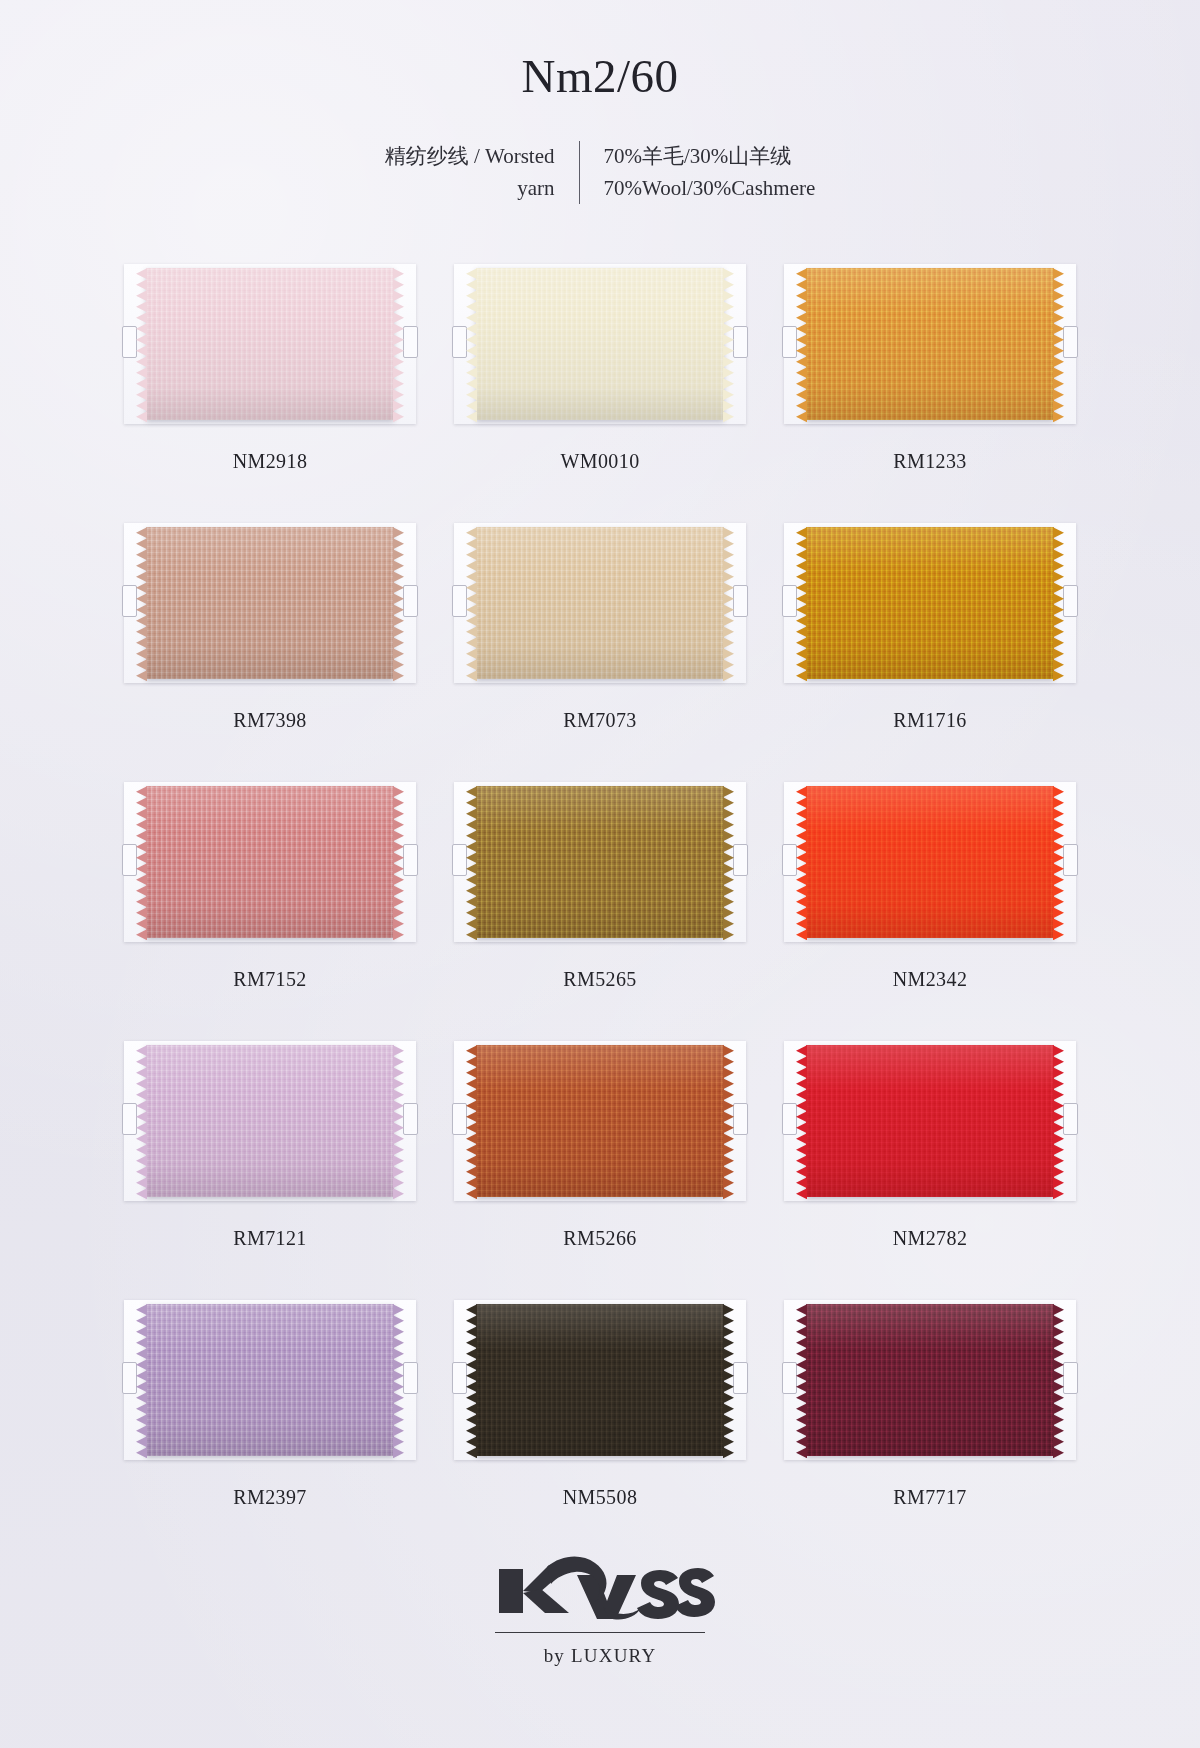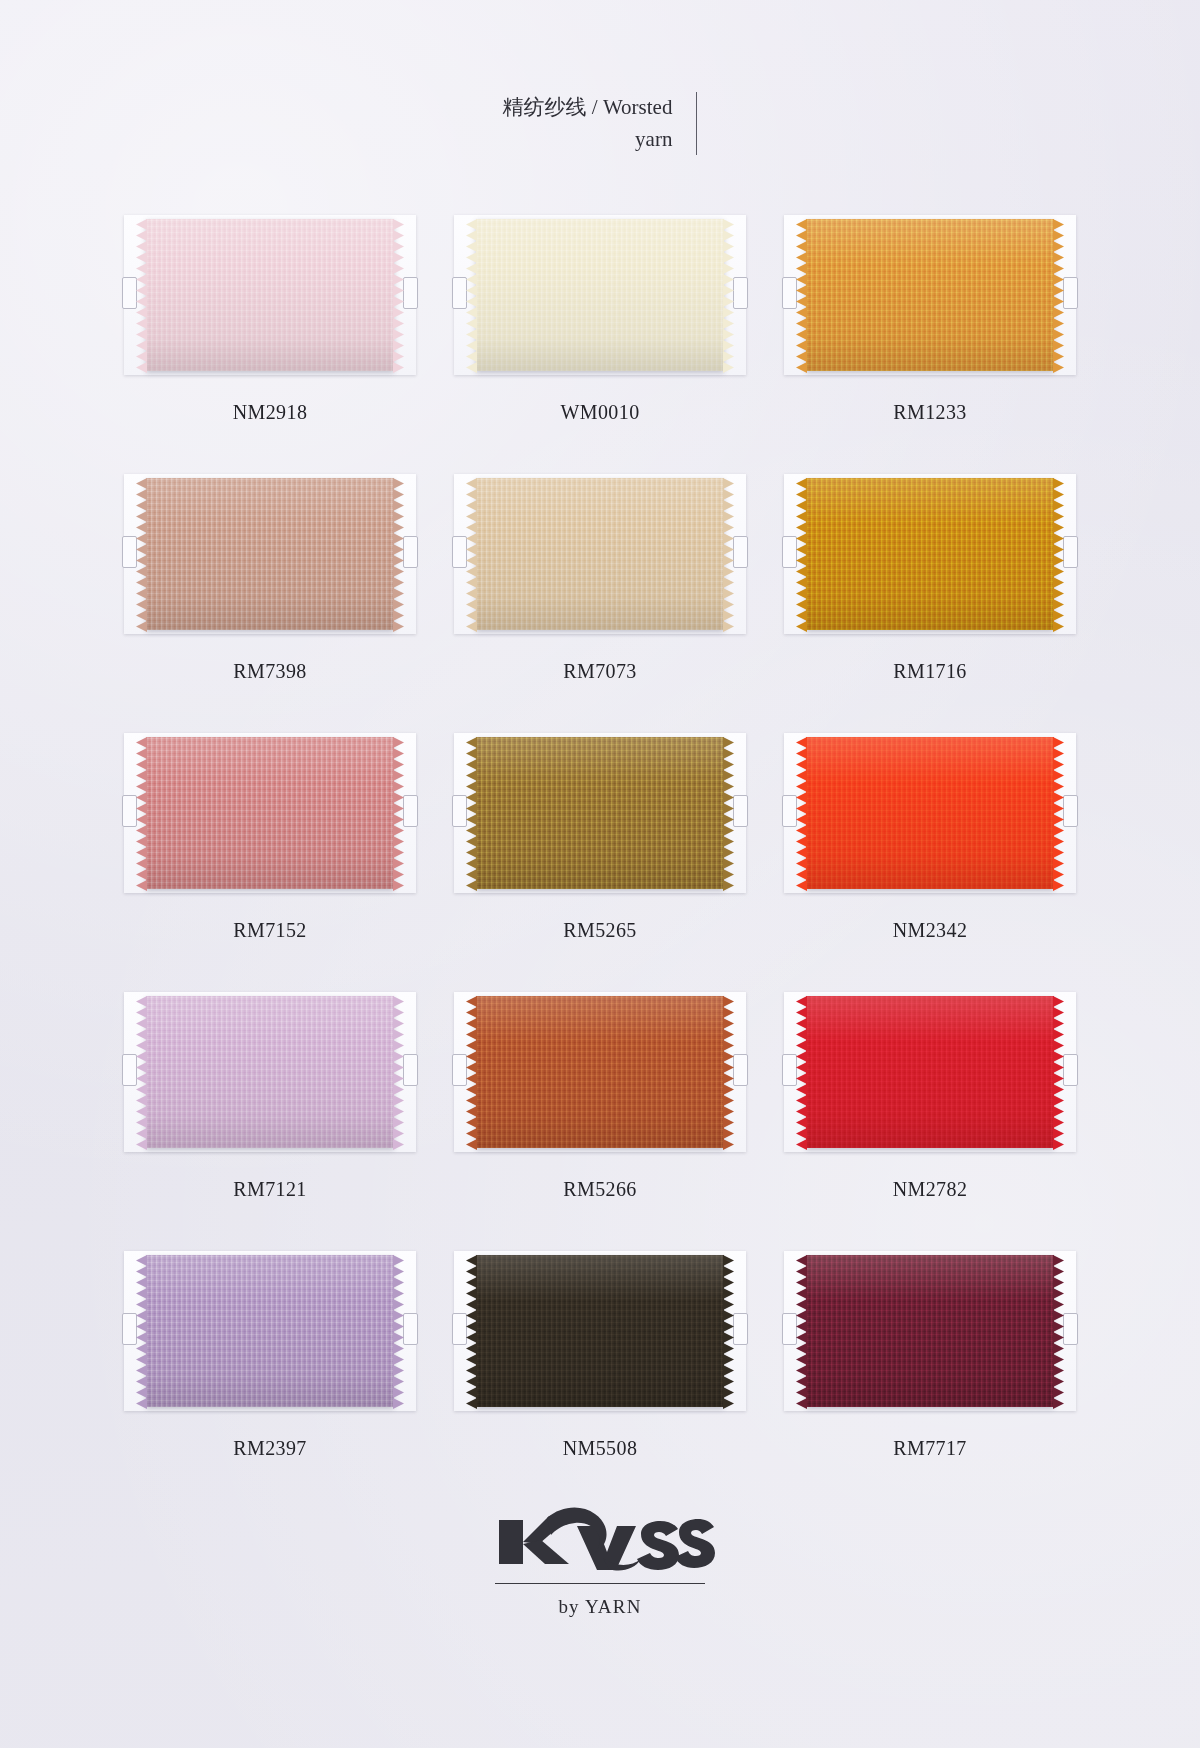--- a/index.html
+++ b/index.html
@@ -118,27 +118,32 @@
   .logo-by { margin-top:12px; font-size:19px; letter-spacing:1.2px; color:#2b2b31; }
 </style>
 </head>
 <body>
 
 <div class="paper-grain"></div>
 
 <div class="page">
 
   <div class="header">
+    <div class="title">Nm2/60</div>
 
     <div class="spec">
       <div class="spec-left">
         <div class="spec-cn">精纺纱线 / Worsted</div>
         <div class="spec-en">yarn</div>
       </div>
       <div class="spec-rule"></div>
+      <div class="spec-right">
+        <div class="spec-cn">70%羊毛/30%山羊绒</div>
+        <div class="spec-en">70%Wool/30%Cashmere</div>
+      </div>
     </div>
   </div>
 
   <div class="grid" id="swatch-grid">
       <div class="cell">
         <div class="swatch-wrap">
           <div class="mount"></div>
           <div class="fabric" style="background-color: rgb(240, 212, 220);">
             <div class="knit"></div>
             <div class="sheen"></div>
@@ -784,16 +789,16 @@
           <path d="M156 30 c0 -9 10 -13 19 -13 c8 0 15 3 18 8 l-12 7 c-2 -3 -4 -4 -7 -4 c-3 0 -5 1 -5 3 c0 6 25 4 25 20 c0 10 -10 15 -21 15 c-10 0 -18 -4 -21 -11 l13 -6 c2 4 5 5 9 5 c3 0 5 -1 5 -3 c0 -6 -23 -4 -23 -21 z"></path>
 
           <path d="M194 28 c0 -9 10 -13 19 -13 c7 0 13 3 16 8 l-12 7 c-2 -3 -3 -4 -6 -4 c-3 0 -5 1 -5 3 c0 6 24 4 24 20 c0 10 -10 15 -21 15 c-9 0 -16 -4 -19 -11 l13 -6 c2 4 4 5 8 5 c3 0 5 -1 5 -3 c0 -6 -22 -4 -22 -21 z"></path>
 
           <path d="M62 14 c14 -12 34 -14 48 -4 c10 7 14 18 10 28 c-2 5 -6 9 -11 11 c5 -5 7 -11 5 -17 c-3 -9 -13 -14 -24 -13 c-10 1 -19 6 -24 12 z"></path>
           <path d="M118 54 c12 9 28 9 38 1 c-6 10 -20 14 -32 10 z"></path>
         </g>
       </svg>
     </div>
     <div class="logo-rule"></div>
-    <div class="logo-by">by YARN</div>
+    <div class="logo-by">by LUXURY</div>
   </div>
 
 </div>
 
 </body></html>

